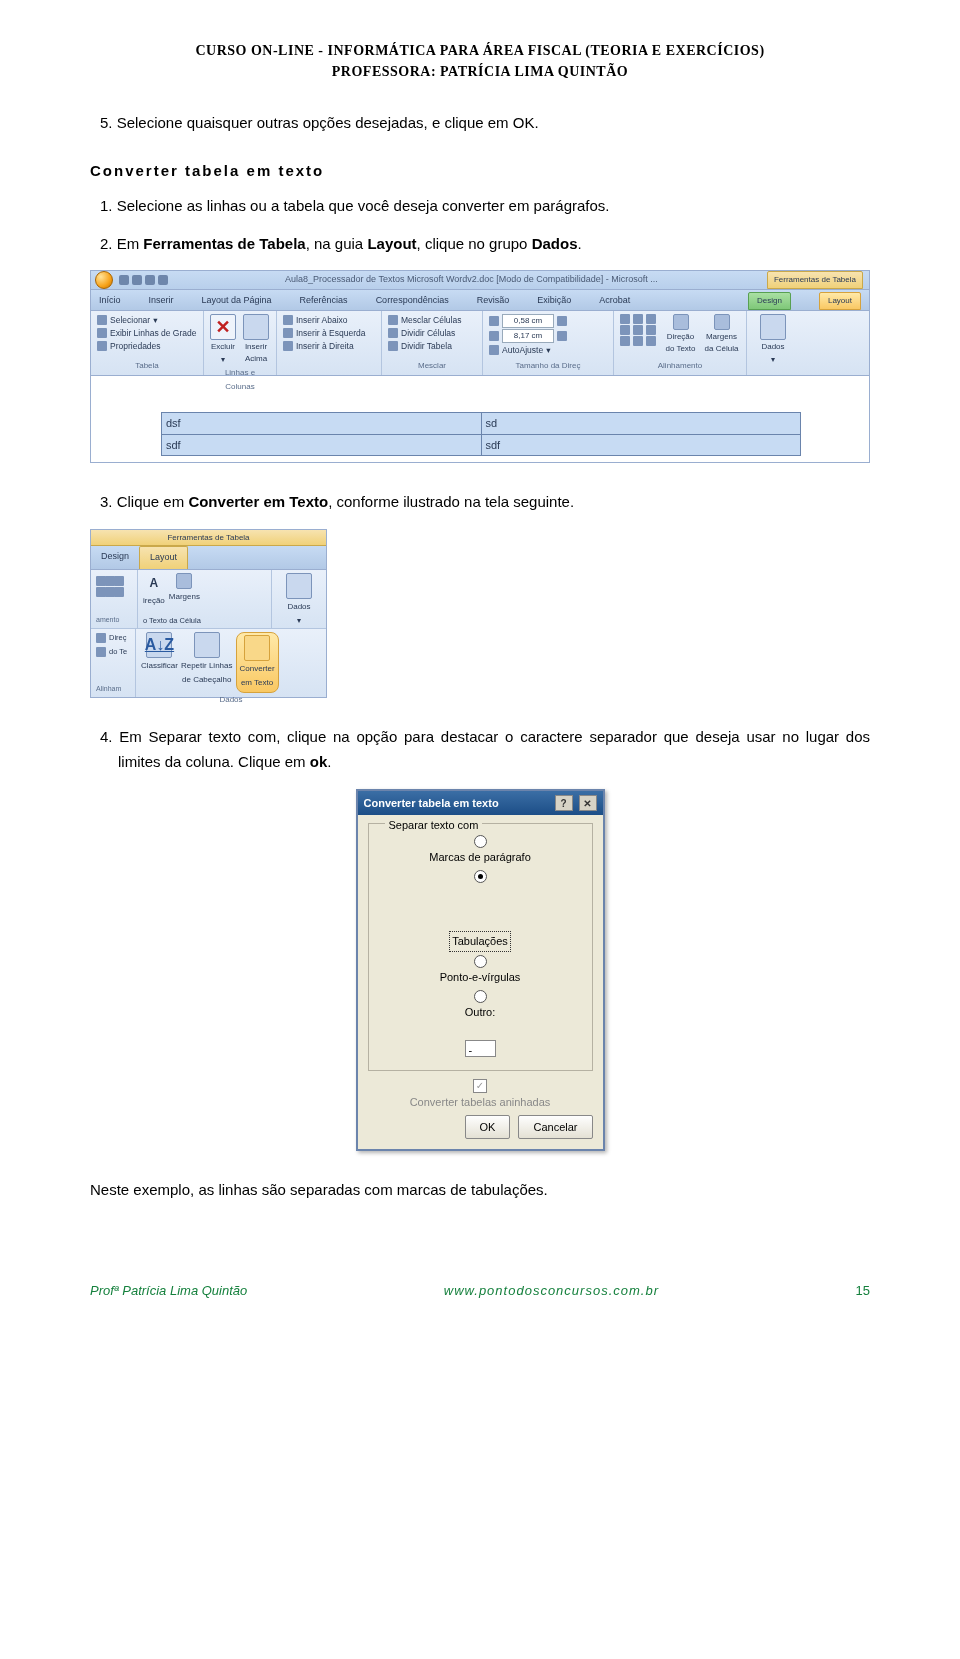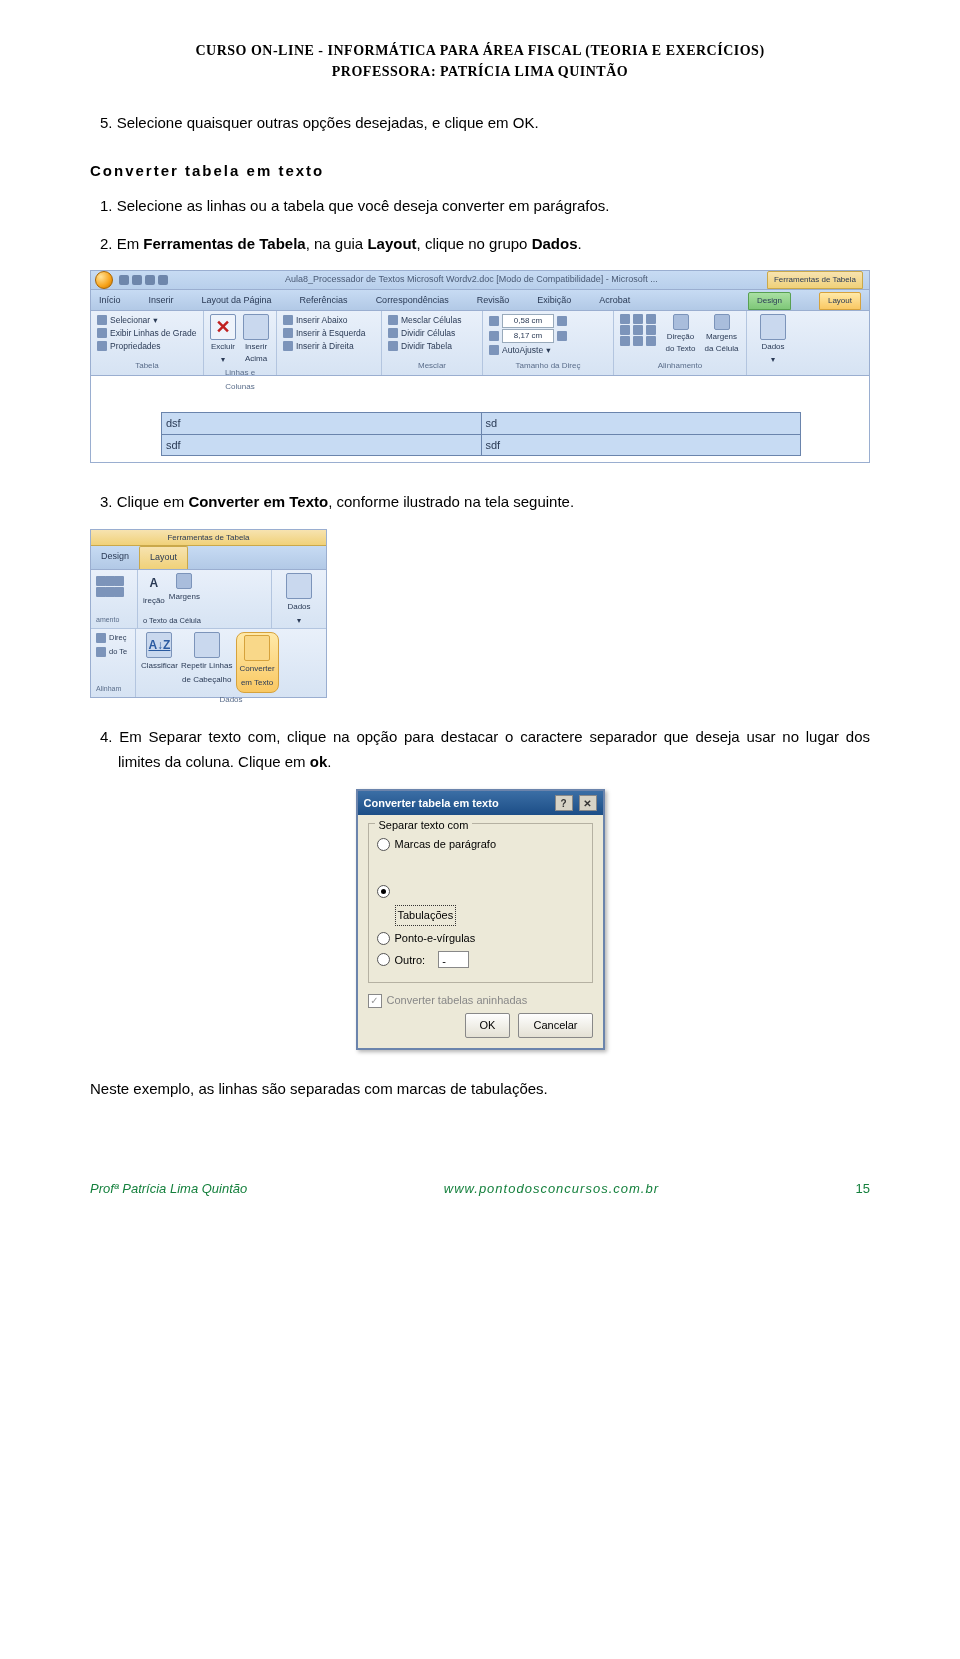--- a/index.html
+++ b/index.html
@@ -172,22 +172,22 @@
     background: linear-gradient(#3b6ea5, #1c4e87);
     color:#fff;
     font-weight:bold;
     padding:3px 6px;
     display:flex;align-items:center;gap:6px;
   }
   .dlg-title .sp{flex:1;}
   .dlg-title .winbtn{width:16px;height:14px;background:#d7d3c6;border:1px solid #888;display:flex;align-items:center;justify-content:center;font-size:10px;color:#333;}
   .dlg-body{padding:8px 10px 10px 10px;}
   .groupbox{border:1px solid #b5b1a2;padding:8px 8px 10px 8px;position:relative;margin-bottom:8px;}
-  .groupbox .legend{position:absolute;top:-8px;left:6px;background:#ece9d8;padding:0 4px;font-size:11px;}
-  .radio-row{display:flex;align-items:center;gap:5px;margin:3px 0;}
+  .groupbox .legend{position:absolute;top:-8px;left:16px;background:#ece9d8;padding:0 4px;font-size:11px;}
+  .radio-row{display:flex;align-items:center;margin:3px 0;flex-direction:column;}
   .radio{width:11px;height:11px;border:1px solid #555;border-radius:50%;background:#fff;display:inline-flex;align-items:center;justify-content:center;}
   .radio.checked::after{content:"";width:5px;height:5px;background:#000;border-radius:50%;}
   .dotted{border:1px dotted #333;padding:0 2px;margin-top:48px;}
   .inp-small{width:26px;height:15px;border:1px solid #888;background:#fff;display:inline-block;vertical-align:middle;padding-left:3px;font-size:11px;}
   .chk{width:12px;height:12px;border:1px solid #888;background:#fff;display:inline-flex;align-items:center;justify-content:center;font-size:10px;color:#999;}
   .chk.checked::after{content:"✓";}
   .dlg-btns{display:flex;justify-content:flex-end;gap:8px;}
   .btn{border:1px solid #888;background:linear-gradient(#fefefe,#e4e1d4);padding:2px 14px;font-size:11px;border-radius:2px;}
   .footer {
     display:flex;
@@ -443,21 +443,21 @@
               <div class="line8">
                   <span class="mini-icon"></span>
                   <span>do Te</span>
                 </div>
             </div>
             <div class="rgroup-label" style="font-size:7px;text-align:left;">Alinham</div>
           </div>
           <div class="g2" style="flex:1;border-right:none;">
             <div style="display:flex;gap:3px;">
               <div class="stack-center">
-                  <span class="icon-big" style="display:flex;align-items:center;justify-content:center;font-size:12px;color:#2a5aa0;font-weight:bold;text-decoration:underline;">A↓Z</span>
+                  <span class="icon-big" style="display:flex;align-items:center;justify-content:center;font-size:16px;color:#2a5aa0;font-weight:bold;text-decoration:underline;">A↓Z</span>
                   <span>Classificar</span>
                 </div>
               <div class="stack-center">
                   <span class="icon-big"></span>
                   <span>Repetir Linhas</span>
                   <span>de Cabeçalho</span>
                 </div>
               <div class="stack-center sel-btn" style="padding:2px 3px;">
                   <span class="icon-big" style="background:#f9d889;border-color:#d6a23c;"></span>
                   <span>Converter</span>

